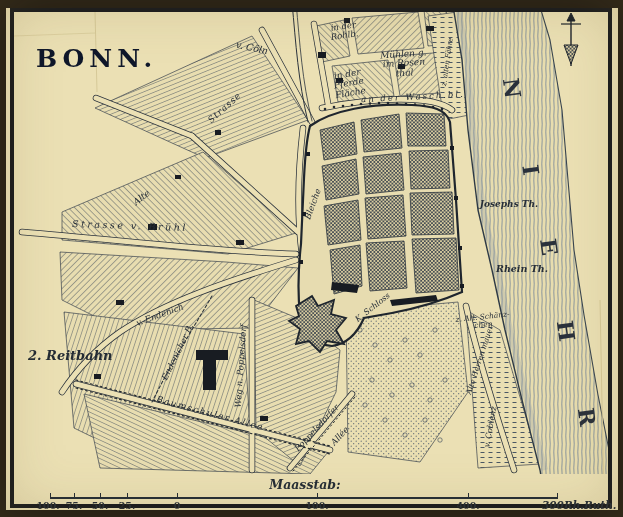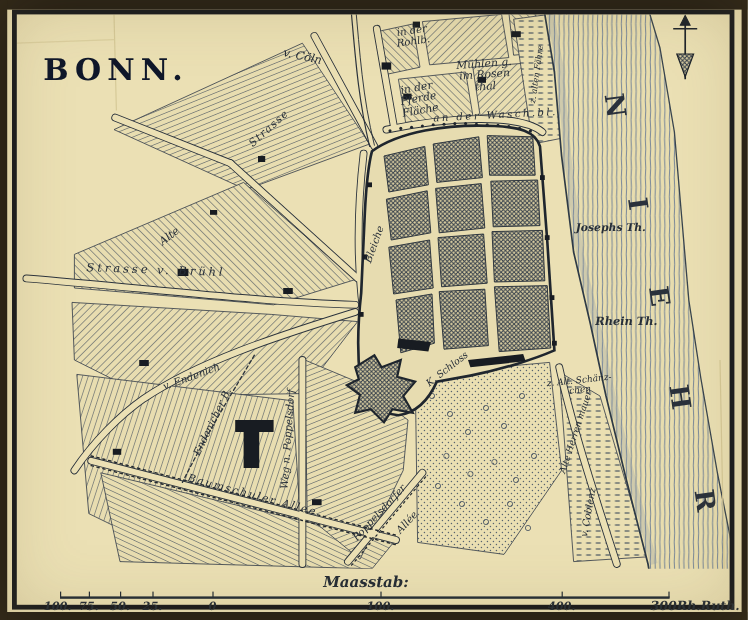--- a/index.html
+++ b/index.html
@@ -29,21 +29,21 @@
     position:absolute;font-weight:bold;font-size:22px;color:#2a313b;
     transform:translate(-50%,-50%) rotate(82deg);font-style:normal;
   }
   .legend{position:absolute;left:28px;top:348px;}
   .legend div{font-style:italic;font-weight:bold;font-size:13px;color:#232b34;margin-bottom:8px;}
   .scale-caption{position:absolute;left:240px;top:477px;width:130px;text-align:center;
     font-style:italic;font-weight:bold;font-size:12.5px;color:#242c35;}
   .sb-line{position:absolute;top:497px;height:1.6px;background:#242c35;}
   .sb-tick{position:absolute;width:1.3px;height:5px;top:493px;background:#242c35;}
   .sb-lab{position:absolute;top:500px;transform:translateX(-50%);
-    font-style:italic;font-size:9.5px;font-weight:bold;color:#242c35;}
+    font-size:9.5px;font-weight:bold;color:#242c35;}
   .sb-end{position:absolute;left:542px;top:499px;font-style:italic;font-size:10.5px;
     font-weight:bold;color:#242c35;}
 </style>
 </head>
 <body>
 
 <div class="stage">
 
   <svg class="art" width="623" height="517" viewBox="0 0 623 517">
     <defs>
@@ -302,36 +302,37 @@
   <div class="lbl c" style="left:241px;top:366px;font-size:8.5px;transform:translate(-50%,-50%) rotate(-86deg)">Weg n. Poppelsdorf</div>
 
   <div class="lbl c" style="left:317px;top:428px;font-size:8.5px;transform:translate(-50%,-50%) rotate(-47deg)">Poppelsdorfer</div>
 
   <div class="lbl c" style="left:340px;top:436px;font-size:8.5px;transform:translate(-50%,-50%) rotate(-47deg)">Allée</div>
 
   <div class="lbl c" style="left:313px;top:204px;font-size:8.5px;transform:translate(-50%,-50%) rotate(-70deg)">Bleiche</div>
 
   <div class="lbl c" style="left:373px;top:308px;font-size:8px;transform:translate(-50%,-50%) rotate(-38deg)">K. Schloss</div>
 
-  <div class="lbl c" style="left:509px;top:191px;font-size:9px;font-weight:bold;transform:translate(-50%,-50%)">Josephs Th.</div>
+  <div class="lbl c" style="left:509px;top:205px;font-size:9px;font-weight:bold;transform:translate(-50%,-50%)">Josephs Th.</div>
 
   <div class="lbl c" style="left:522px;top:269px;font-size:9.5px;font-weight:bold;transform:translate(-50%,-50%)">Rhein Th.</div>
 
   <div class="lbl c" style="left:483px;top:321px;font-size:7.5px;transform:translate(-50%,-50%) rotate(-6deg)">
     <span style="display:block">z. Alt. Schänz-</span>
     <span style="display:block">chen</span>
   </div>
 
   <div class="lbl c" style="left:480px;top:360px;font-size:7.5px;transform:translate(-50%,-50%) rotate(-72deg)">Alte Herren mauer</div>
 
   <div class="lbl c" style="left:491px;top:427px;font-size:8px;transform:translate(-50%,-50%) rotate(-80deg)">v. Coblenz</div>
 
   <div class="lbl c" style="left:448px;top:62px;font-size:7px;transform:translate(-50%,-50%) rotate(-82deg)">z. alten Fähre</div>
 
   <div class="legend">
+    <div>2. Reitbahn</div>
   </div>
 
   <div>
     <div class="scale-caption">Maasstab:</div>
     <div class="sb-line" style="left:50px;width:508px"></div>
     <div class="sb-tick" style="left:50px"></div>
     <div class="sb-tick" style="left:74px"></div>
     <div class="sb-tick" style="left:100px"></div>
     <div class="sb-tick" style="left:127px"></div>
     <div class="sb-tick" style="left:177px"></div>

